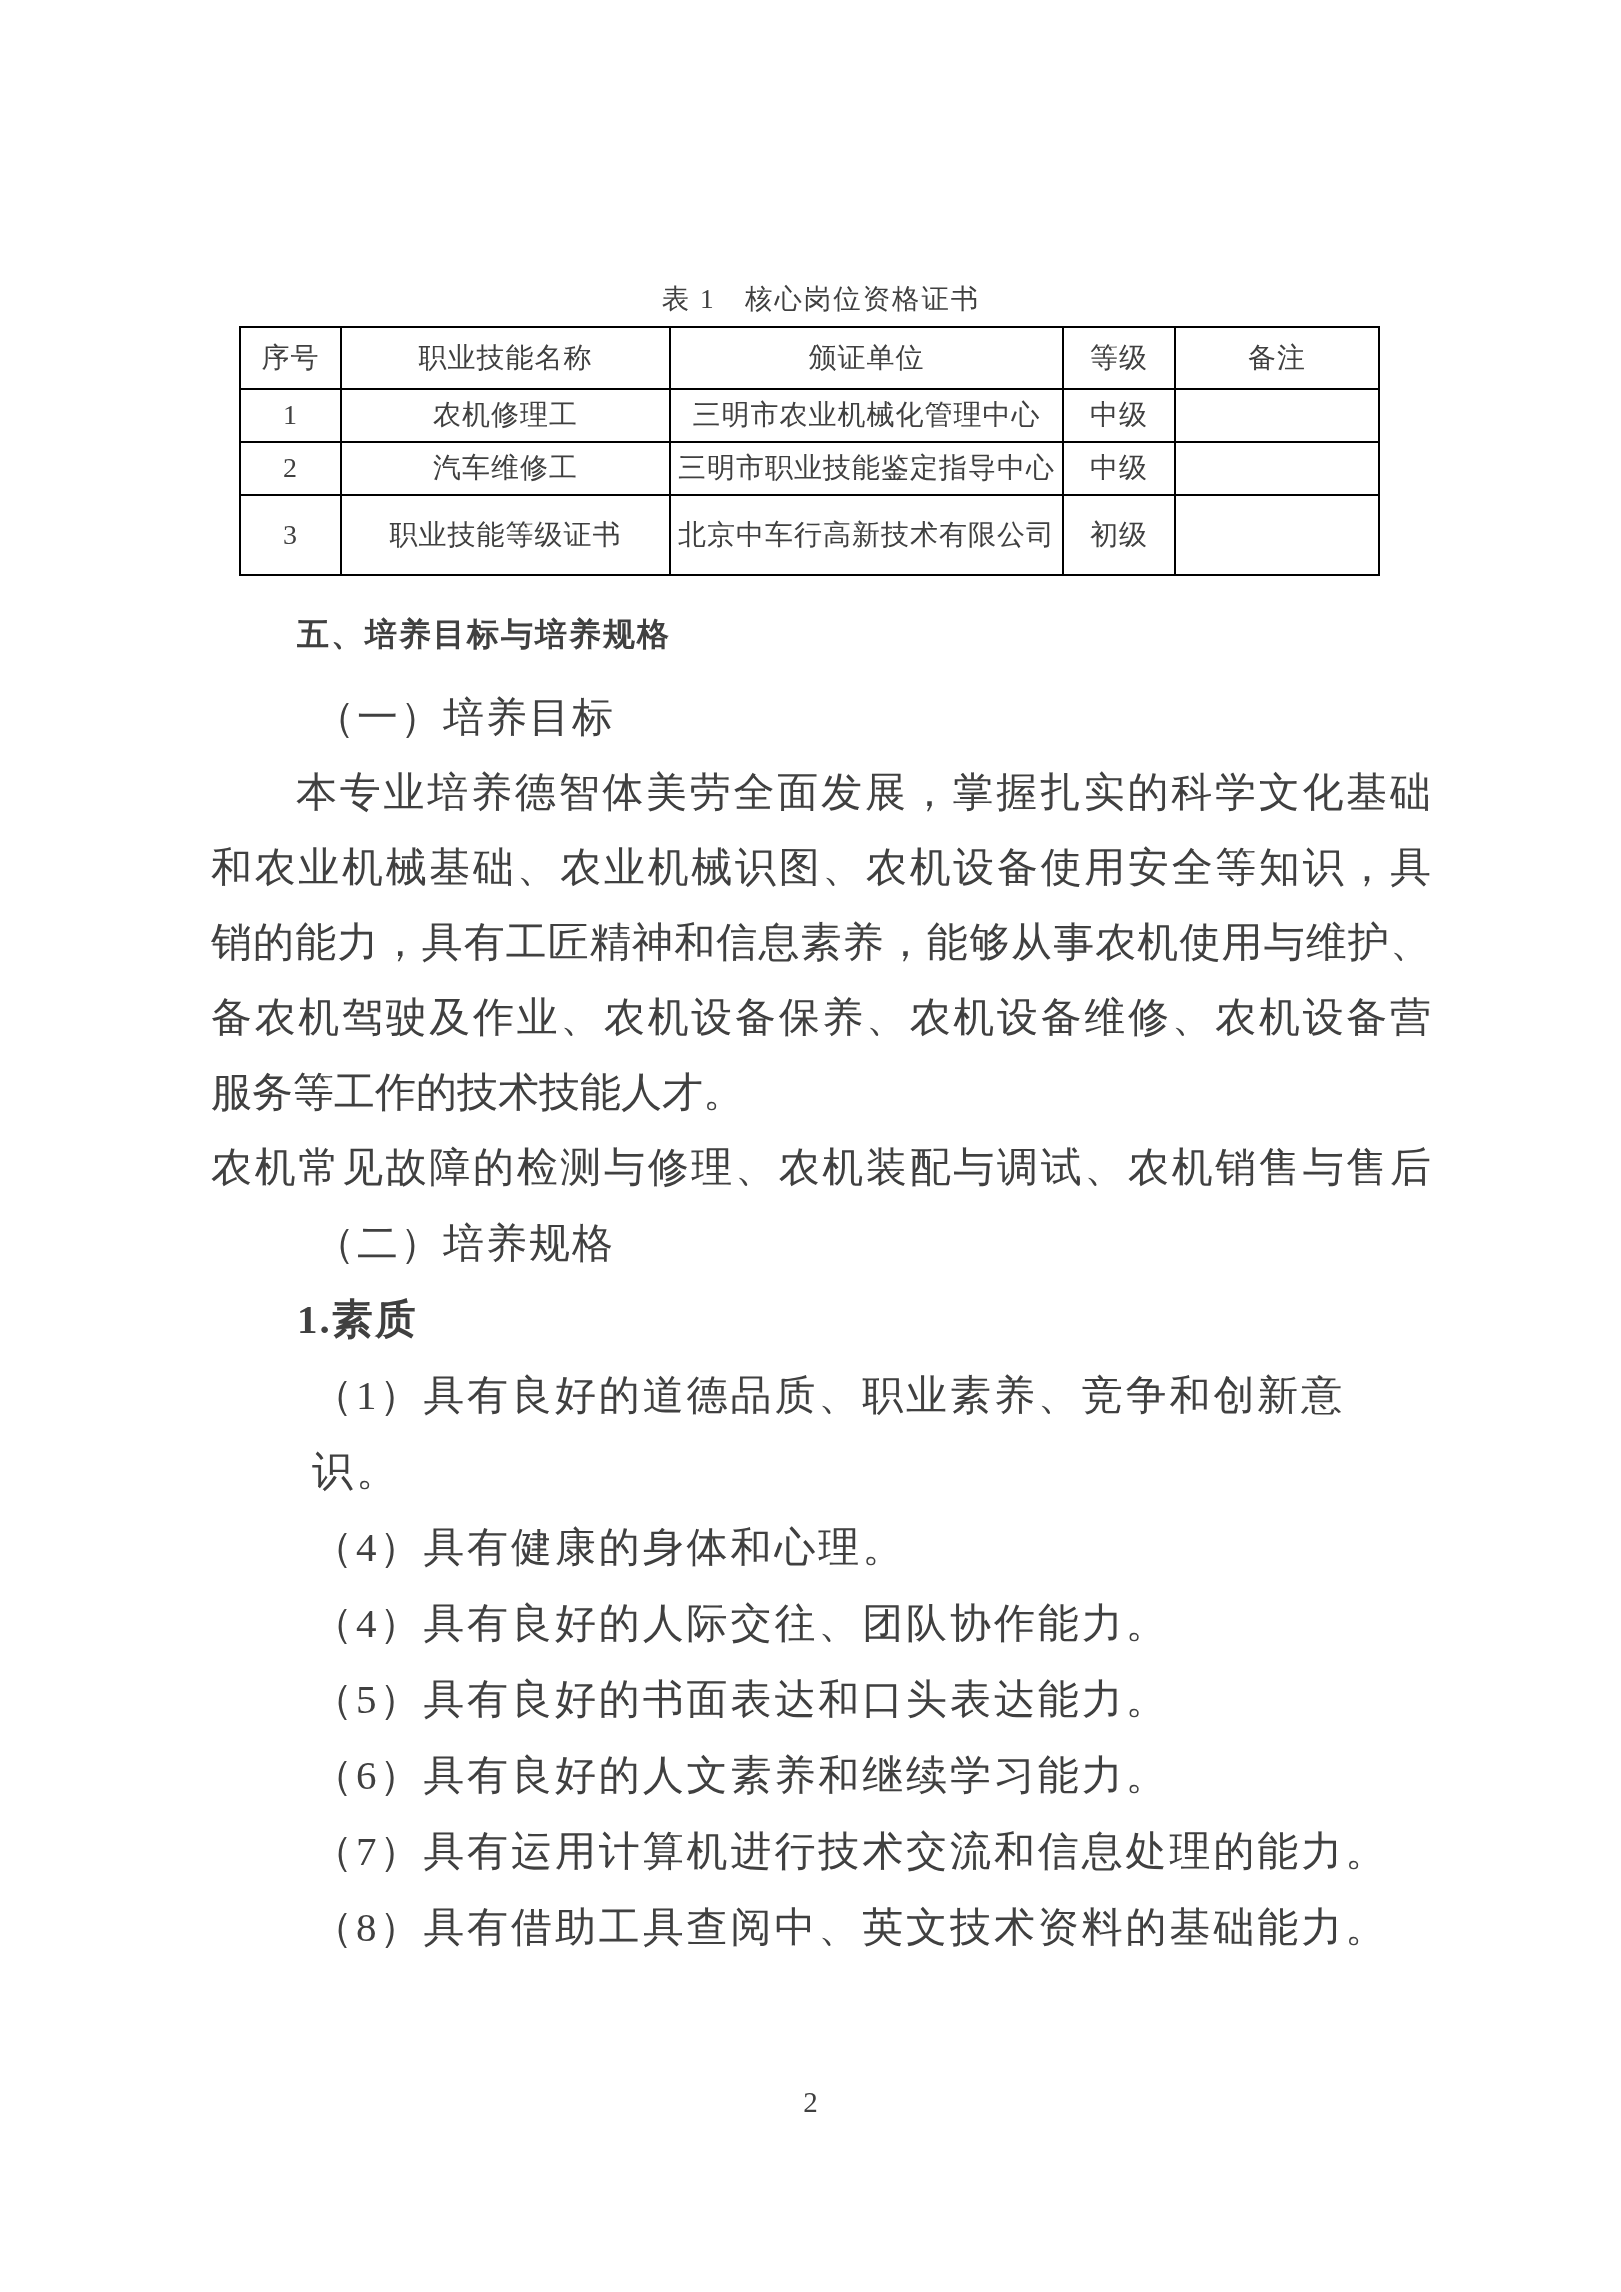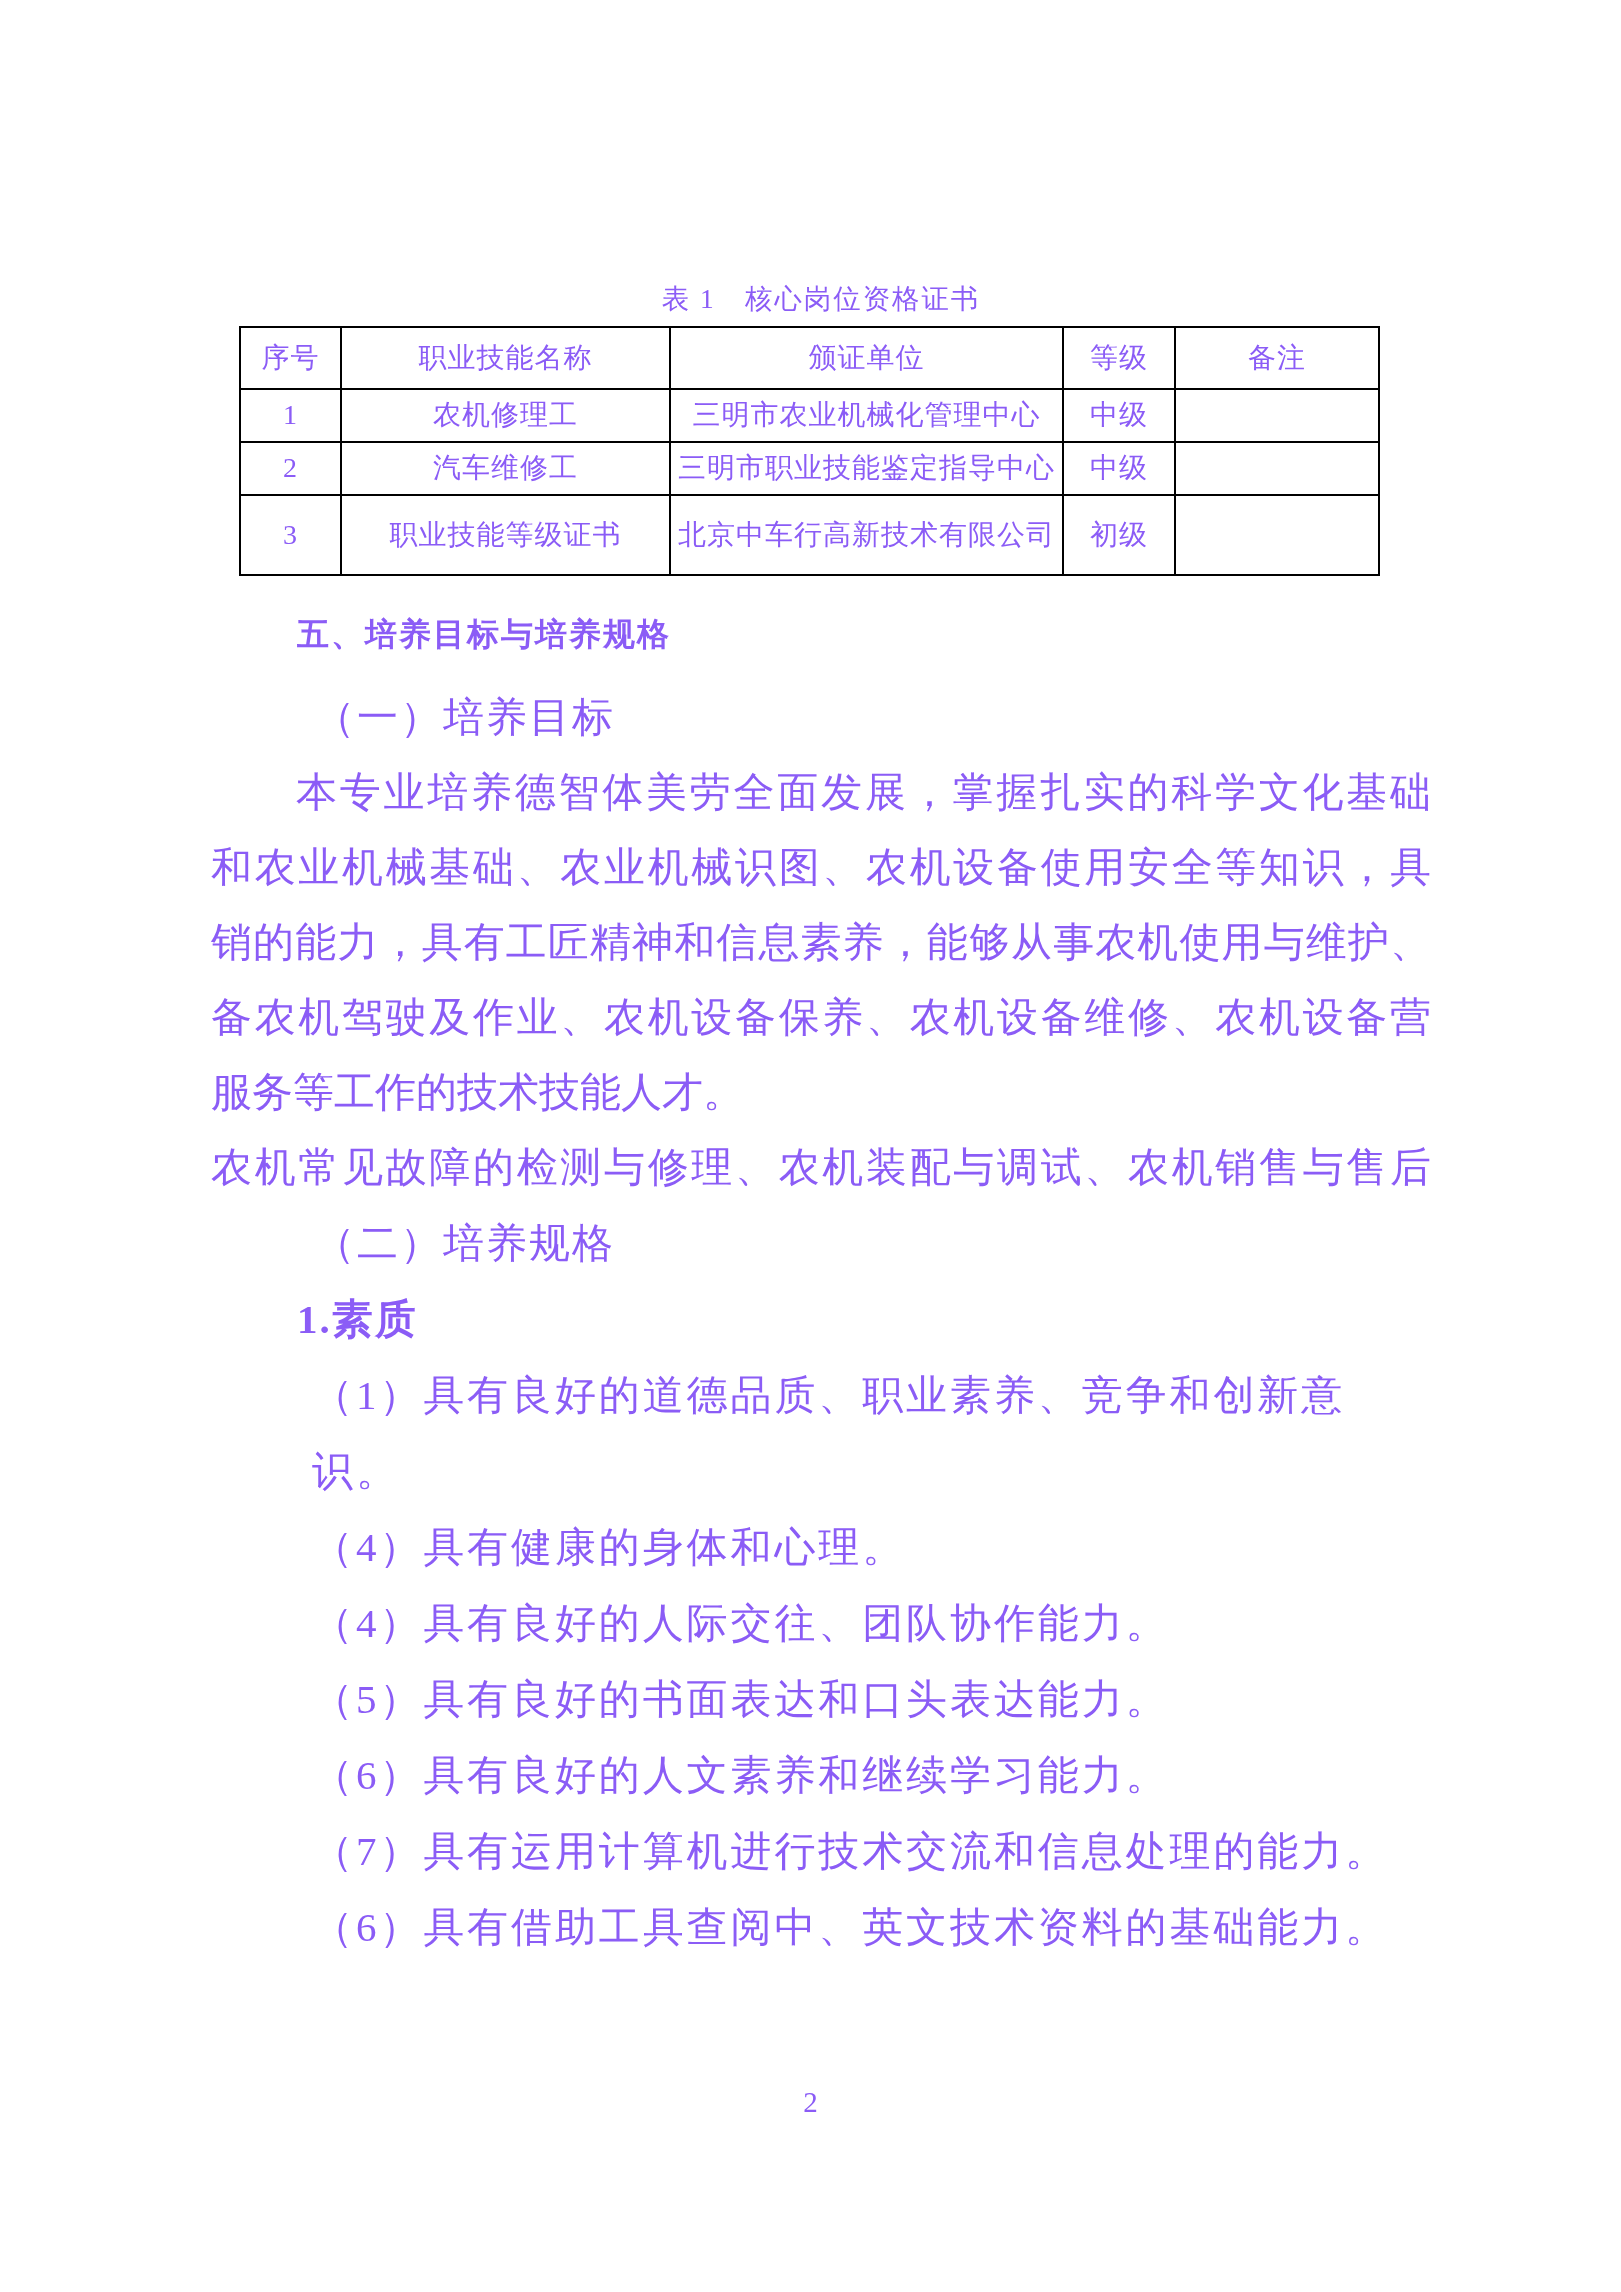--- a/index.html
+++ b/index.html
@@ -5,21 +5,21 @@
   html, body {
     margin: 0;
     padding: 0;
     background: #ffffff;
   }
   .page {
     position: relative;
     width: 1621px;
     height: 2293px;
     background: #ffffff;
-    color: #8b5cf6;
+    color: #404040;
     font-family: "Liberation Serif", "DejaVu Serif", serif;
     overflow: hidden;
   }
   .content {
     position: absolute;
     left: 211px;
     top: 279px;
     width: 1220px;
   }
   .table-title {
@@ -173,21 +173,21 @@
 
     <div class="num-heading">1.素质</div>
 
     <div>
       <div class="item">（1）具有良好的道德品质、职业素养、竞争和创新意识。</div>
       <div class="item">（4）具有健康的身体和心理。</div>
       <div class="item">（4）具有良好的人际交往、团队协作能力。</div>
       <div class="item">（5）具有良好的书面表达和口头表达能力。</div>
       <div class="item">（6）具有良好的人文素养和继续学习能力。</div>
       <div class="item">（7）具有运用计算机进行技术交流和信息处理的能力。</div>
-      <div class="item">（6）具有借助工具查阅中、英文技术资料的基础能力。</div>
+      <div class="item">（8）具有借助工具查阅中、英文技术资料的基础能力。</div>
     </div>
 
 
   </div>
 
   <div class="page-number">2</div>
 </div>
 
 
 </body></html>

